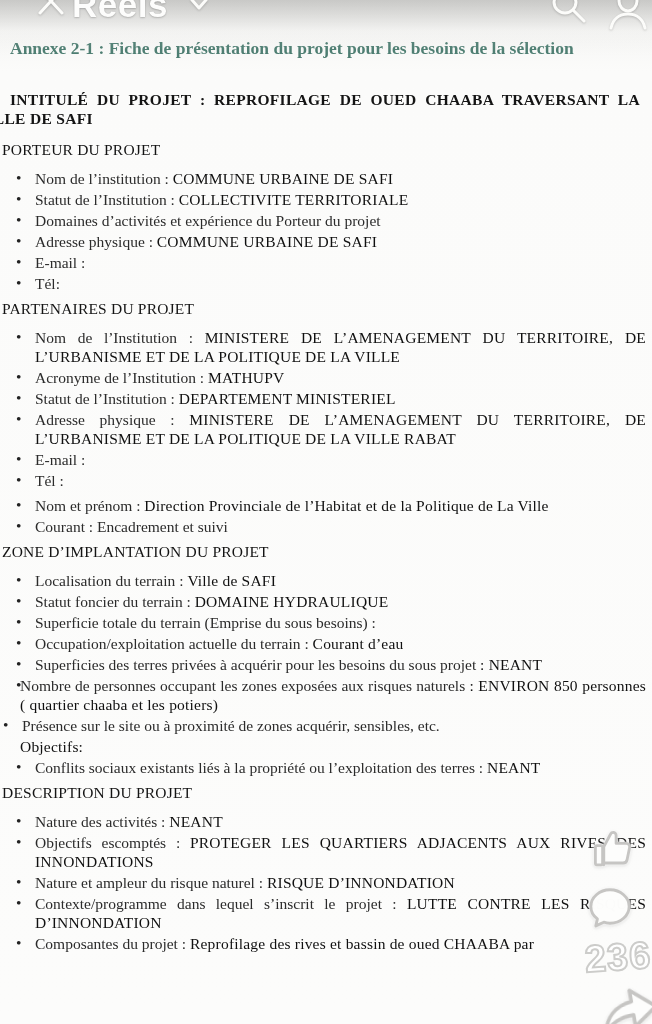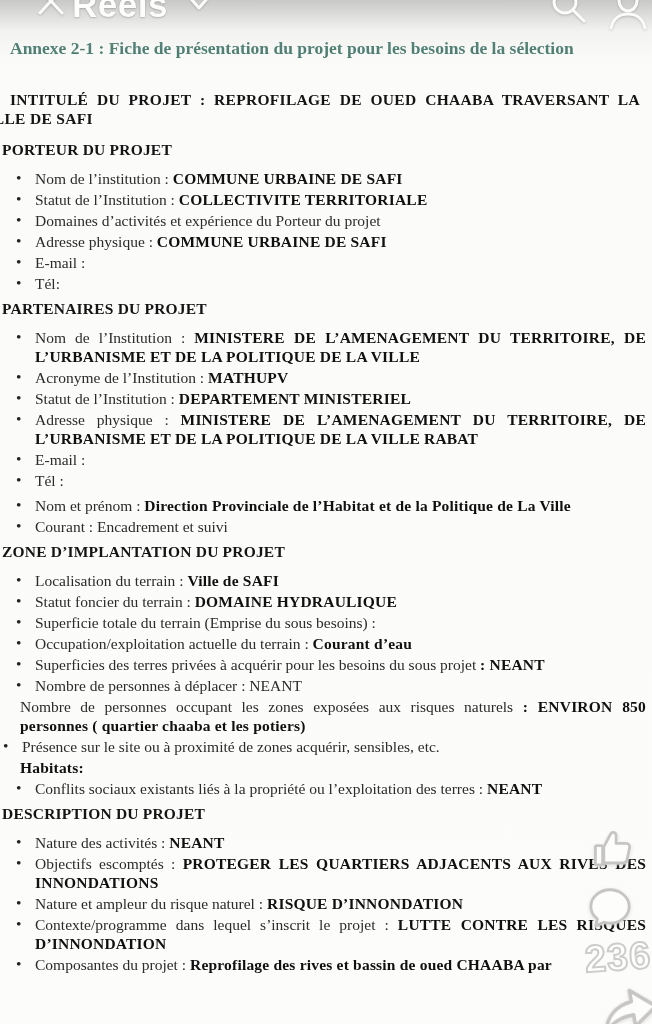--- a/index.html
+++ b/index.html
@@ -26,28 +26,28 @@
          color:rgba(255,255,255,0.78);-webkit-text-stroke:2px #ccccca;
          transform:rotate(-4deg);letter-spacing:1px;
          text-shadow:0 0 2px rgba(255,255,255,0.8);}
   
   .doc{position:absolute;left:-24px;top:0;width:690px;z-index:1;color:#2b2b2b;
        font-size:15.5px;line-height:19px;}
   .annex-title{margin:36px 22px 30px 34px;font-weight:bold;font-size:17.5px;line-height:24px;}
   .intitule{margin:0 26px 12px 0;font-weight:bold;color:#141414;text-align:justify;
             text-indent:34px;letter-spacing:0.3px;}
   .sec{margin-top:6px;}
-  .sec-h{margin:0 20px 10px 26px;font-weight:bold;color:#141414;letter-spacing:0.2px;}
+  .sec-h{margin:0 20px 10px 26px;font-weight:normal;color:#141414;letter-spacing:0.2px;}
   .item{position:relative;margin:0 20px 2px 26px;padding-left:33px;}
   .item .bullet{position:absolute;left:14px;top:-1px;color:#222;}
   .item.b2{margin-left:13px;}
   .item.b0{margin-left:44px;padding-left:0;}
   .item.just{text-align:justify;}
   .lbl{color:#2b2b2b;}
-  .val{font-weight:bold;color:#101010;letter-spacing:0.2px;}
+  .val{font-weight:normal;color:#101010;letter-spacing:0.2px;}
 </style>
 </head>
 <body>
 
 <div class="stage">
 
   <div class="doc">
     <div class="annex-title" style="color: rgb(75, 124, 112);">Annexe 2-1 : Fiche de présentation du projet pour les besoins de la sélection</div>
     <div class="intitule">INTITULÉ DU PROJET : REPROFILAGE DE OUED CHAABA TRAVERSANT LA VILLE DE SAFI</div>
     <div id="sections">
@@ -73,24 +73,24 @@
           <div class="item b1"><span class="bullet">•</span><span class="lbl">Nom et prénom : </span><span class="val">Direction Provinciale de l’Habitat et de la Politique de La Ville</span></div>
           <div class="item b1"><span class="bullet">•</span><span class="lbl">Courant : Encadrement et suivi</span></div>
         </div>
         <div class="sec">
           <div class="sec-h">ZONE D’IMPLANTATION DU PROJET</div>
           <div class="item b1"><span class="bullet">•</span><span class="lbl">Localisation du terrain : </span><span class="val">Ville de SAFI</span></div>
           <div class="item b1"><span class="bullet">•</span><span class="lbl">Statut foncier du terrain : </span><span class="val">DOMAINE HYDRAULIQUE</span></div>
           <div class="item b1"><span class="bullet">•</span><span class="lbl">Superficie totale du terrain (Emprise du sous besoins) :</span></div>
           <div class="item b1"><span class="bullet">•</span><span class="lbl">Occupation/exploitation actuelle du terrain : </span><span class="val">Courant d’eau</span></div>
           <div class="item b1"><span class="bullet">•</span><span class="lbl">Superficies des terres privées à acquérir pour les besoins du sous projet </span><span class="val">: NEANT</span></div>
-          <div class="item b1"><span class="bullet">•</span><span class="lbl">Nombre de personnes à déplacer : NEANT</span></div>
+          <div class="item b1"><span class="bullet">•</span></div>
           <div class="item b0 just"><span class="lbl">Nombre de personnes occupant les zones exposées aux risques naturels </span><span class="val">: ENVIRON 850 personnes ( quartier chaaba et les potiers)</span></div>
           <div class="item b2"><span class="bullet">•</span><span class="lbl">Présence sur le site ou à proximité de zones acquérir, sensibles, etc.</span></div>
-          <div class="item b0"><span class="val">Habitats:</span></div>
+          <div class="item b0"><span class="val">Objectifs:</span></div>
           <div class="item b1"><span class="bullet">•</span><span class="lbl">Conflits sociaux existants liés à la propriété ou l’exploitation des terres : </span><span class="val">NEANT</span></div>
         </div>
         <div class="sec">
           <div class="sec-h">DESCRIPTION DU PROJET</div>
           <div class="item b1"><span class="bullet">•</span><span class="lbl">Nature des activités : </span><span class="val">NEANT</span></div>
           <div class="item b1 just"><span class="bullet">•</span><span class="lbl">Objectifs escomptés : </span><span class="val">PROTEGER LES QUARTIERS ADJACENTS AUX RIVES DES INNONDATIONS</span></div>
           <div class="item b1"><span class="bullet">•</span><span class="lbl">Nature et ampleur du risque naturel : </span><span class="val">RISQUE D’INNONDATION</span></div>
           <div class="item b1 just"><span class="bullet">•</span><span class="lbl">Contexte/programme dans lequel s’inscrit le projet : </span><span class="val">LUTTE CONTRE LES RISQUES D’INNONDATION</span></div>
           <div class="item b1 just"><span class="bullet">•</span><span class="lbl">Composantes du projet : </span><span class="val">Reprofilage des rives et bassin de oued CHAABA par</span></div>
         </div>

